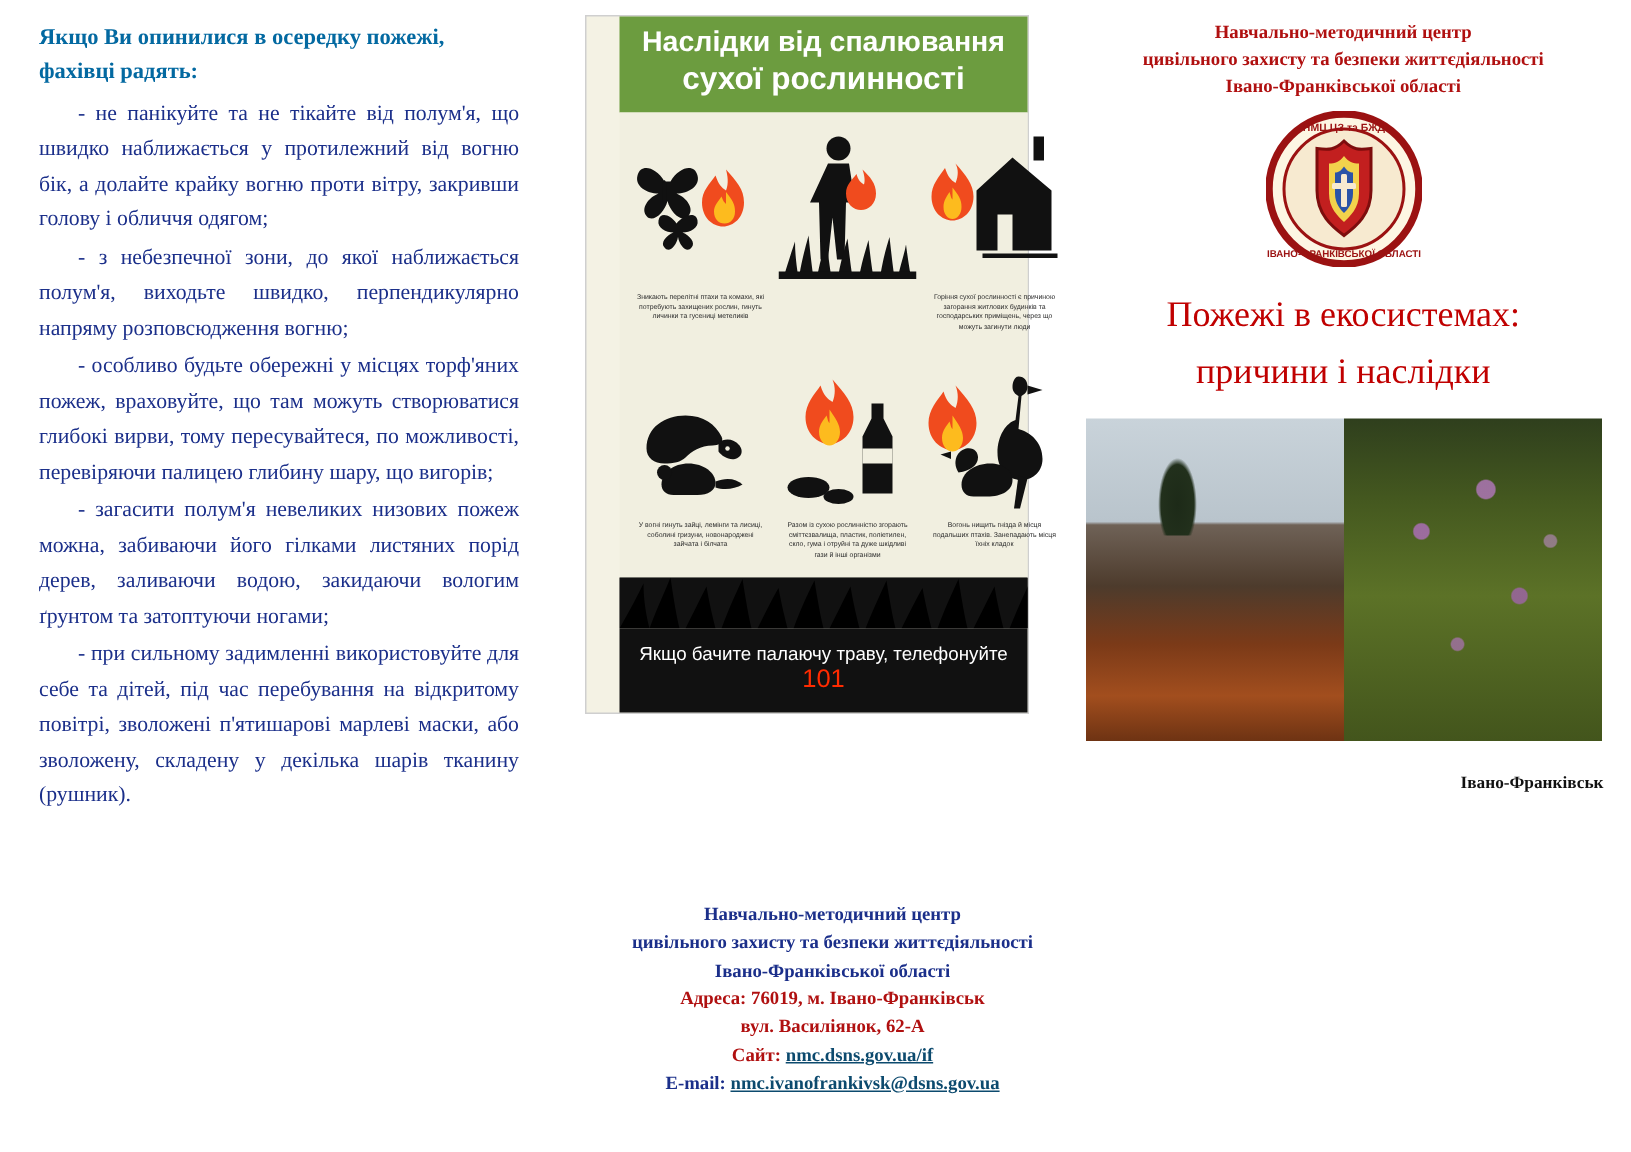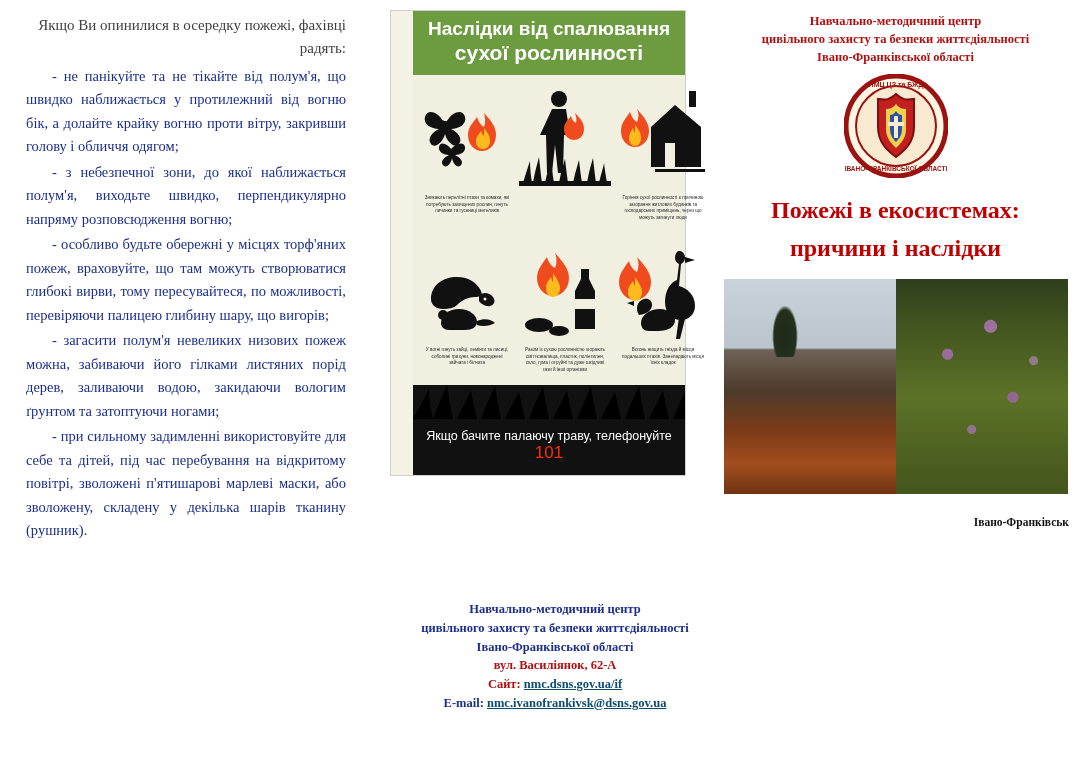--- a/index.html
+++ b/index.html
@@ -17,24 +17,24 @@
     box-sizing:border-box;
   }
 
   
   .col-left{
     width:368px;
     padding:14px 22px 10px 26px;
     box-sizing:border-box;
   }
   .left-title{
-    color:#404040;
-    font-weight:normal;
+    color:#0369a1;
+    font-weight:bold;
     font-size:15px;
-    text-align:right;
+    text-align:left;
     line-height:1.5;
     margin-bottom:6px;
   }
   .left-body p{
     color:#1b2f8a;
     font-size:14.5px;
     line-height:1.62;
     text-align:justify;
     margin:0 0 2px 0;
     text-indent:26px;
@@ -127,21 +127,21 @@
     line-height:1.45;
     margin-bottom:8px;
   }
   .emblem{
     width:104px;height:104px;
     margin:4px auto 10px auto;
     position:relative;
   }
   .big-title{
     color:#c00000;
-    font-weight:bold;
+    font-weight:normal;
     font-size:24px;
     line-height:1.55;
     margin:14px 0 12px 0;
   }
   .photos{
     display:flex;
     width:344px;
     height:215px;
     margin:0 auto;
   }
@@ -377,20 +377,21 @@
       <div class="photo photo-right"></div>
     </div>
 
     <div class="right-city">Івано-Франківськ</div>
   </div>
 
   <div class="contact">
     <div>Навчально-методичний центр</div>
     <div>цивільного захисту та безпеки життєдіяльності</div>
     <div>Івано-Франківської області</div>
+    <div class="red">Адреса: 76019, м. Івано-Франківськ</div>
     <div class="red">вул. Василіянок, 62-А</div>
     <div>
       <span class="red">Сайт:</span>
       <a href="#">nmc.dsns.gov.ua/if</a>
     </div>
     <div>
       <span>E-mail:</span>
       <a href="#">nmc.ivanofrankivsk@dsns.gov.ua</a>
     </div>
   </div>

